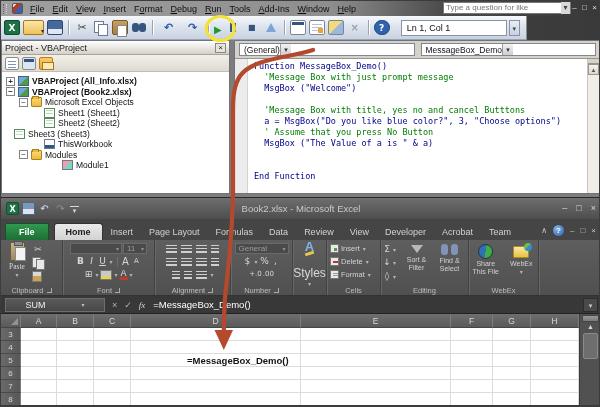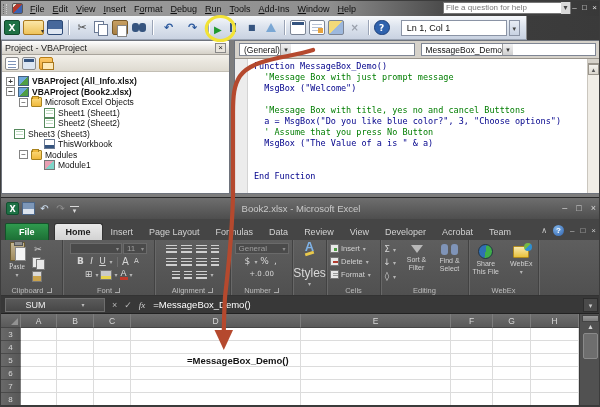--- a/index.html
+++ b/index.html
@@ -240,21 +240,21 @@
           <span class="menu-item"><u>I</u>nsert</span>
           <span class="menu-item">F<u>o</u>rmat</span>
           <span class="menu-item"><u>D</u>ebug</span>
           <span class="menu-item"><u>R</u>un</span>
           <span class="menu-item"><u>T</u>ools</span>
           <span class="menu-item"><u>A</u>dd-Ins</span>
           <span class="menu-item"><u>W</u>indow</span>
           <span class="menu-item"><u>H</u>elp</span>
         </span>
       <div class="help-box">
-        <span>File a question for help</span>
+        <span>Type a question for like</span>
         <span class="cdd">▾</span>
       </div>
       <div class="win-btns">
         <span class="wb">–</span>
         <span class="wb">□</span>
         <span class="wb">×</span>
       </div>
     </div>
 
     <div class="vba-toolbar">
@@ -335,21 +335,21 @@
           <div class="tree-row" style="padding-left: 30px;">
             <span class="texp-sp"></span>
             <span class="ti ti-workbook"></span>
             <span class="tlabel">ThisWorkbook</span>
           </div>
           <div class="tree-row" style="padding-left: 17px;">
             <span class="texp">−</span>
             <span class="ti ti-folder"></span>
             <span class="tlabel">Modules</span>
           </div>
-          <div class="tree-row" style="padding-left: 30px;">
+          <div class="tree-row" style="padding-left: 48px;">
             <span class="texp-sp"></span>
             <span class="ti ti-module"></span>
             <span class="tlabel">Module1</span>
           </div>
         </div>
     </div>
 
     <div class="cwin">
       <div class="cw-header">
         <div class="combo">

